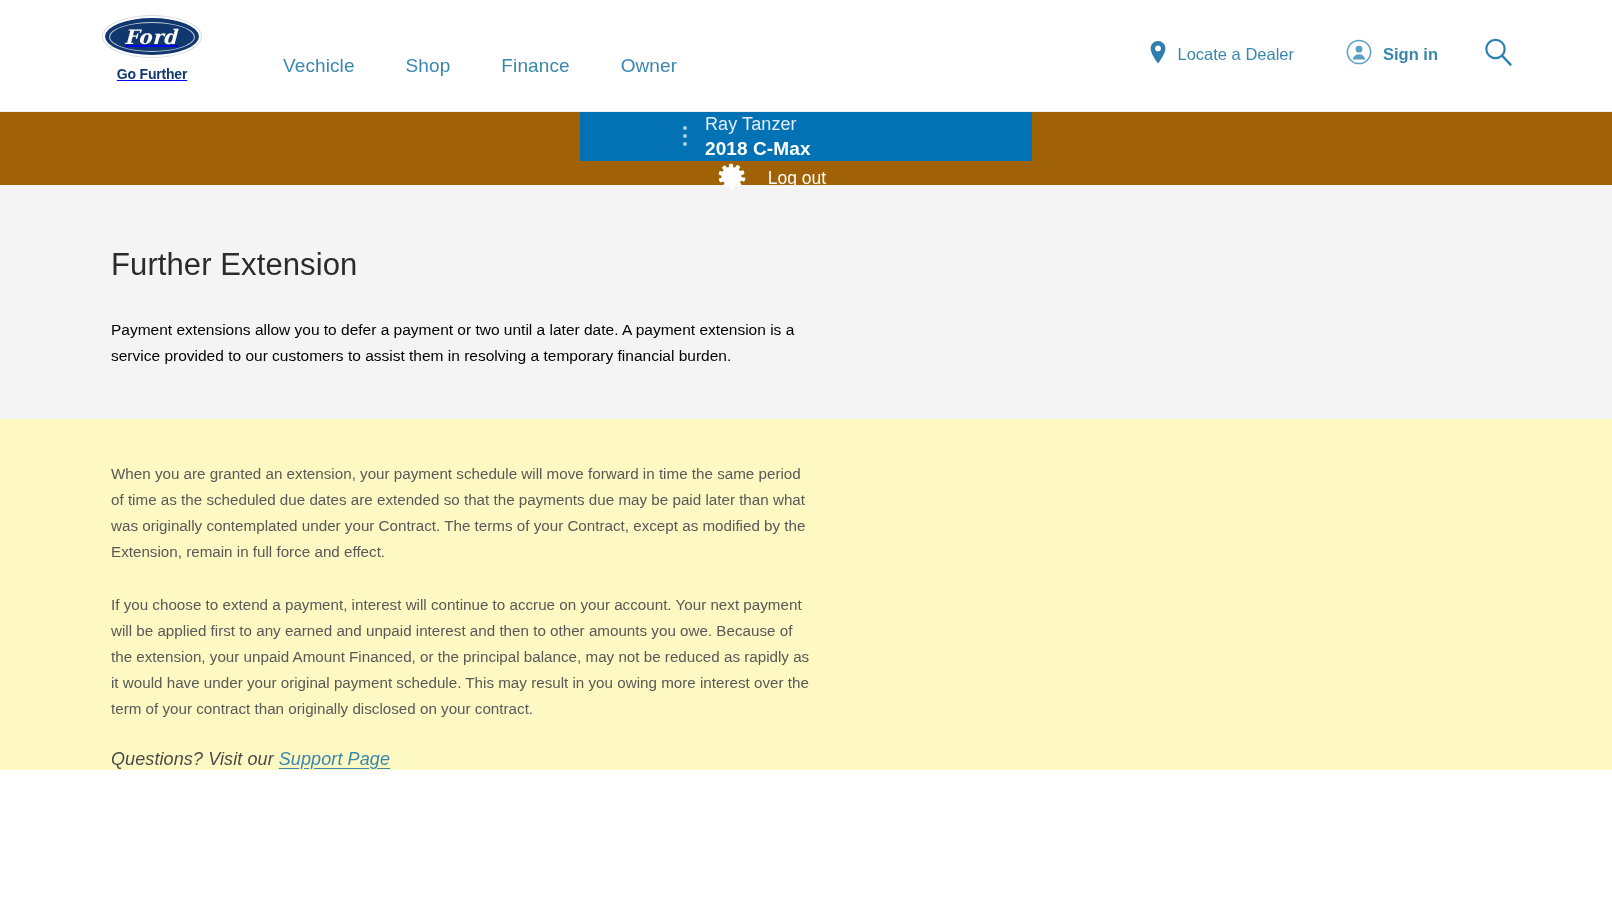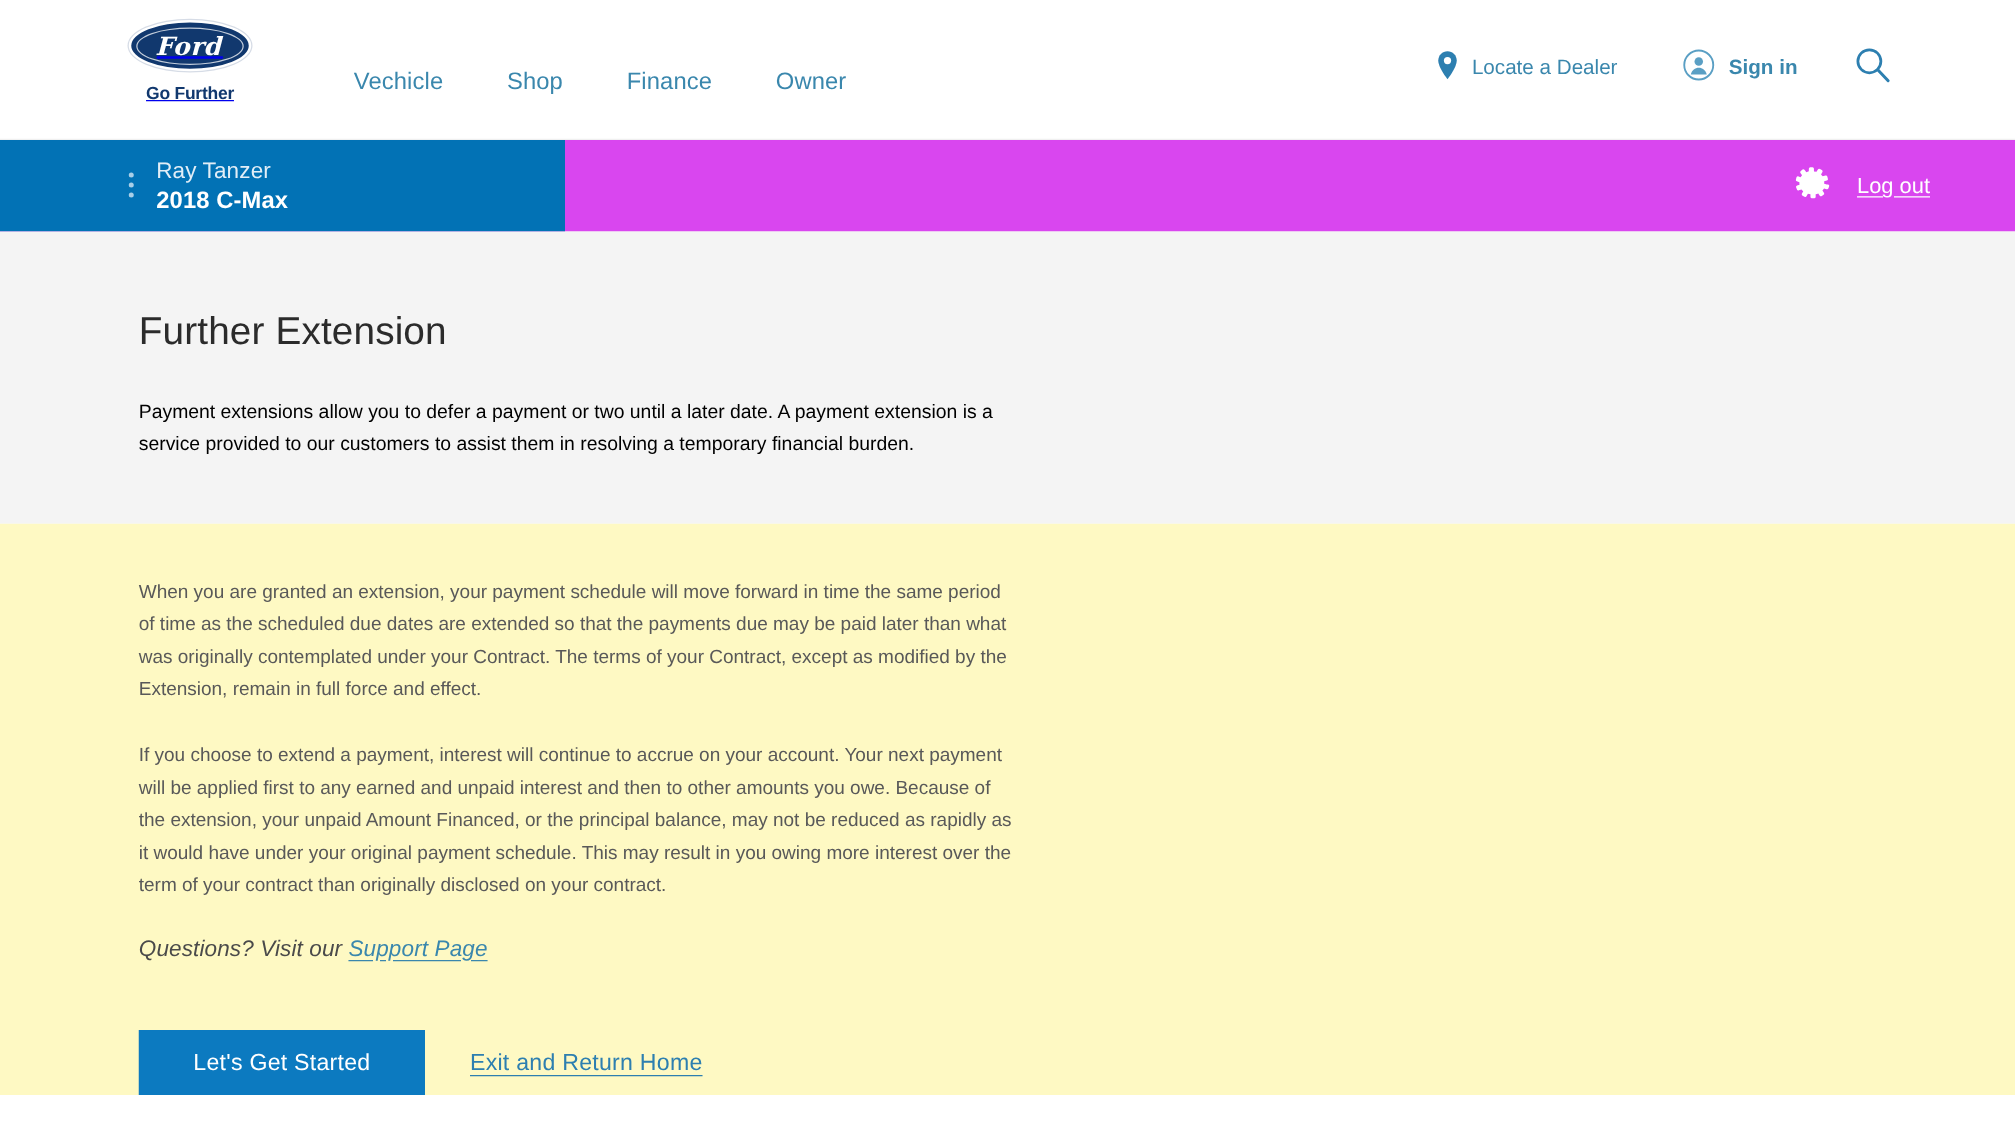--- a/index.html
+++ b/index.html
@@ -109,23 +109,24 @@
   .hr-item.dealer { margin-right: 52px; }
   .hr-item.signin { margin-right: 44px; font-weight: bold; }
   .pin-icon { margin-right: 10px; display: block; }
   .user-icon { margin-right: 11px; display: block; }
   .search-icon { display: block; cursor: pointer; }
 
   
   .vehicle-bar {
     position: relative;
     height: 73px;
-    background: #d946ef;
-    display: flex;
-    align-items: center;
+    background: #a16207;
+    display: flex;
+    align-items: center;
+    flex-direction: column;
   }
   .vehicle-left {
     width: 452px;
     height: 73px;
     background: #0272b5;
     display: flex;
     align-items: center;
     padding-left: 103px;
     cursor: pointer;
   }
@@ -337,18 +338,14 @@
 
 <section class="body-band">
   <div class="wrap">
     <p class="body-para">When you are granted an extension, your payment schedule will move forward in time the same period of time as the scheduled due dates are extended so that the payments due may be paid later than what was originally contemplated under your Contract.   The terms of your Contract, except as modified by the Extension, remain in full force and effect.</p>
     <p class="body-para">If you choose to extend a payment, interest will continue to accrue on your account. Your next payment will be applied first to any earned and unpaid interest and then to other amounts you owe. Because of the extension, your unpaid Amount Financed, or the principal balance, may not be reduced as rapidly as it would have under your original payment schedule. This may result in you owing more interest over the term of your contract than originally disclosed on your contract.</p>
 
     <p class="questions-line">
       <span>Questions? Visit our</span><a class="support-link" href="#">Support Page</a>
     </p>
 
-    <div class="actions">
-      <button class="primary-btn">Let's Get Started</button>
-      <a class="exit-link" href="#">Exit and Return Home</a>
-    </div>
   </div>
 </section>
 
 </body></html>

